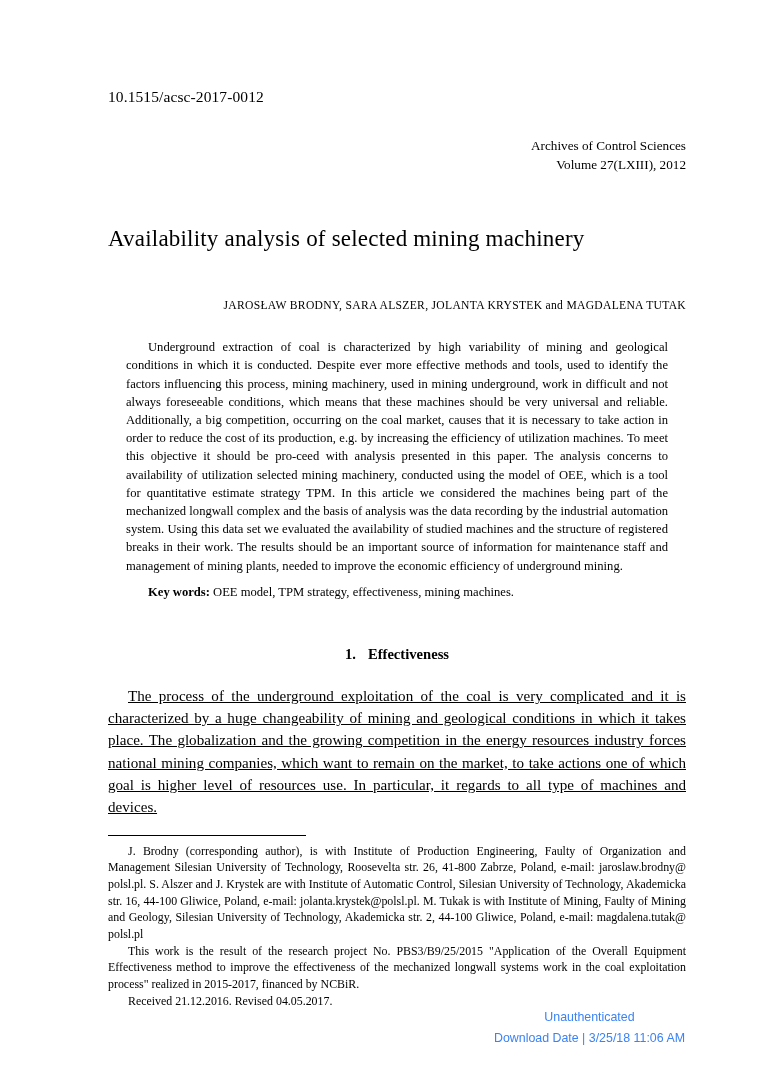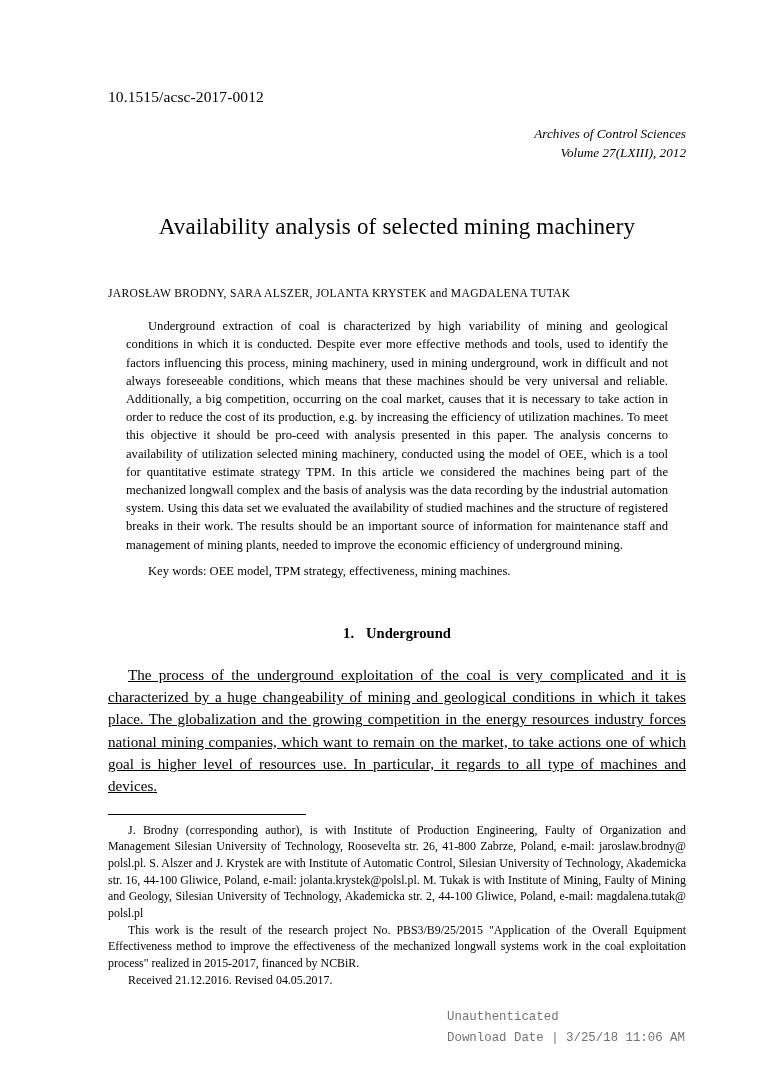--- a/index.html
+++ b/index.html
@@ -29,63 +29,61 @@
     width: 578px;
   }
 
   .doi {
     margin-top: 88px;
     font-size: 15.5px;
     letter-spacing: 0.1px;
   }
 
   .journal-block {
-    margin-top: 18px;
+    margin-top: 30px;
     text-align: right;
-    font-style: italic;
     font-size: 13.2px;
     line-height: 1.45;
   }
 
   .title {
     margin-top: 52px;
-    text-align: center;
     font-size: 23px;
     font-weight: normal;
     letter-spacing: 0.2px;
   }
 
   .authors {
     margin-top: 47px;
-    text-align: left;
+    text-align: right;
     font-size: 11.6px;
     letter-spacing: 0.3px;
   }
 
   .abstract {
-    margin-top: 17px;
+    margin-top: 26px;
     margin-left: 18px;
     margin-right: 18px;
     font-size: 12.6px;
     line-height: 1.445;
     text-align: justify;
   }
   .abstract p {
     margin: 0;
     text-indent: 22px;
   }
   .keywords {
     margin-top: 10px;
     margin-left: 18px;
     margin-right: 18px;
     font-size: 12.6px;
     text-indent: 22px;
   }
   .keywords .kw-label {
-    font-weight: normal;
+    font-weight: bold;
   }
 
   .section-head {
     margin-top: 46px;
     text-align: center;
     font-size: 14.6px;
     font-weight: bold;
   }
   .section-head .secnum {
     margin-right: 12px;
@@ -120,25 +118,25 @@
     margin: 0;
   }
   .footnotes p.indent {
     text-indent: 20px;
   }
 
   .watermark {
     position: absolute;
     right: 86px;
     bottom: 32px;
-    text-align: left;
-    color: #737373;
+    text-align: center;
+    color: #3b82f6;
     font-size: 12.4px;
     line-height: 1.65;
-    font-family: Liberation Mono, monospace;
+    font-family: Liberation Sans, sans-serif;
   }
 </style>
 </head>
 <body>
 
 <div class="page">
   <div class="content">
 
     <div class="doi">10.1515/acsc-2017-0012</div>
 
@@ -153,21 +151,21 @@
 
     <div class="abstract">
       <p>Underground extraction of coal is characterized by high variability of mining and geological conditions in which it is conducted. Despite ever more effective methods and tools, used to identify the factors influencing this process, mining machinery, used in mining underground, work in difficult and not always foreseeable conditions, which means that these machines should be very universal and reliable. Additionally, a big competition, occurring on the coal market, causes that it is necessary to take action in order to reduce the cost of its production, e.g. by increasing the efficiency of utilization machines. To meet this objective it should be pro-ceed with analysis presented in this paper. The analysis concerns to availability of utilization selected mining machinery, conducted using the model of OEE, which is a tool for quantitative estimate strategy TPM. In this article we considered the machines being part of the mechanized longwall complex and the basis of analysis was the data recording by the industrial automation system. Using this data set we evaluated the availability of studied machines and the structure of registered breaks in their work. The results should be an important source of information for maintenance staff and management of mining plants, needed to improve the economic efficiency of underground mining.</p>
     </div>
 
     <div class="keywords">
       <span class="kw-label">Key words:</span><span> OEE model, TPM strategy, effectiveness, mining machines.</span>
     </div>
 
     <div class="section-head">
-      <span class="secnum">1.</span><span>Underground</span>
+      <span class="secnum">1.</span><span>Effectiveness</span>
     </div>
 
     <div class="body-text">
       <p>The process of the underground exploitation of the coal is very complicated and it is characterized by a huge changeability of mining and geological conditions in which it takes place. The globalization and the growing competition in the energy resources industry forces national mining companies, which want to remain on the market, to take actions one of which goal is higher level of resources use. In particular, it regards to all type of machines and devices.</p>
     </div>
 
     <div class="footnote-rule"></div>
 
     <div class="footnotes">
       <p class="indent">J. Brodny (corresponding author), is with Institute of Production Engineering, Faulty of Organization and Management Silesian University of Technology, Roosevelta str. 26, 41-800 Zabrze, Poland, e-mail: jaroslaw.brodny@ polsl.pl. S. Alszer and J. Krystek are with Institute of Automatic Control, Silesian University of Technology, Akademicka str. 16, 44-100 Gliwice, Poland, e-mail: jolanta.krystek@polsl.pl. M. Tukak is with Institute of Mining, Faulty of Mining and Geology, Silesian University of Technology, Akademicka str. 2, 44-100 Gliwice, Poland, e-mail: magdalena.tutak@ polsl.pl</p>

